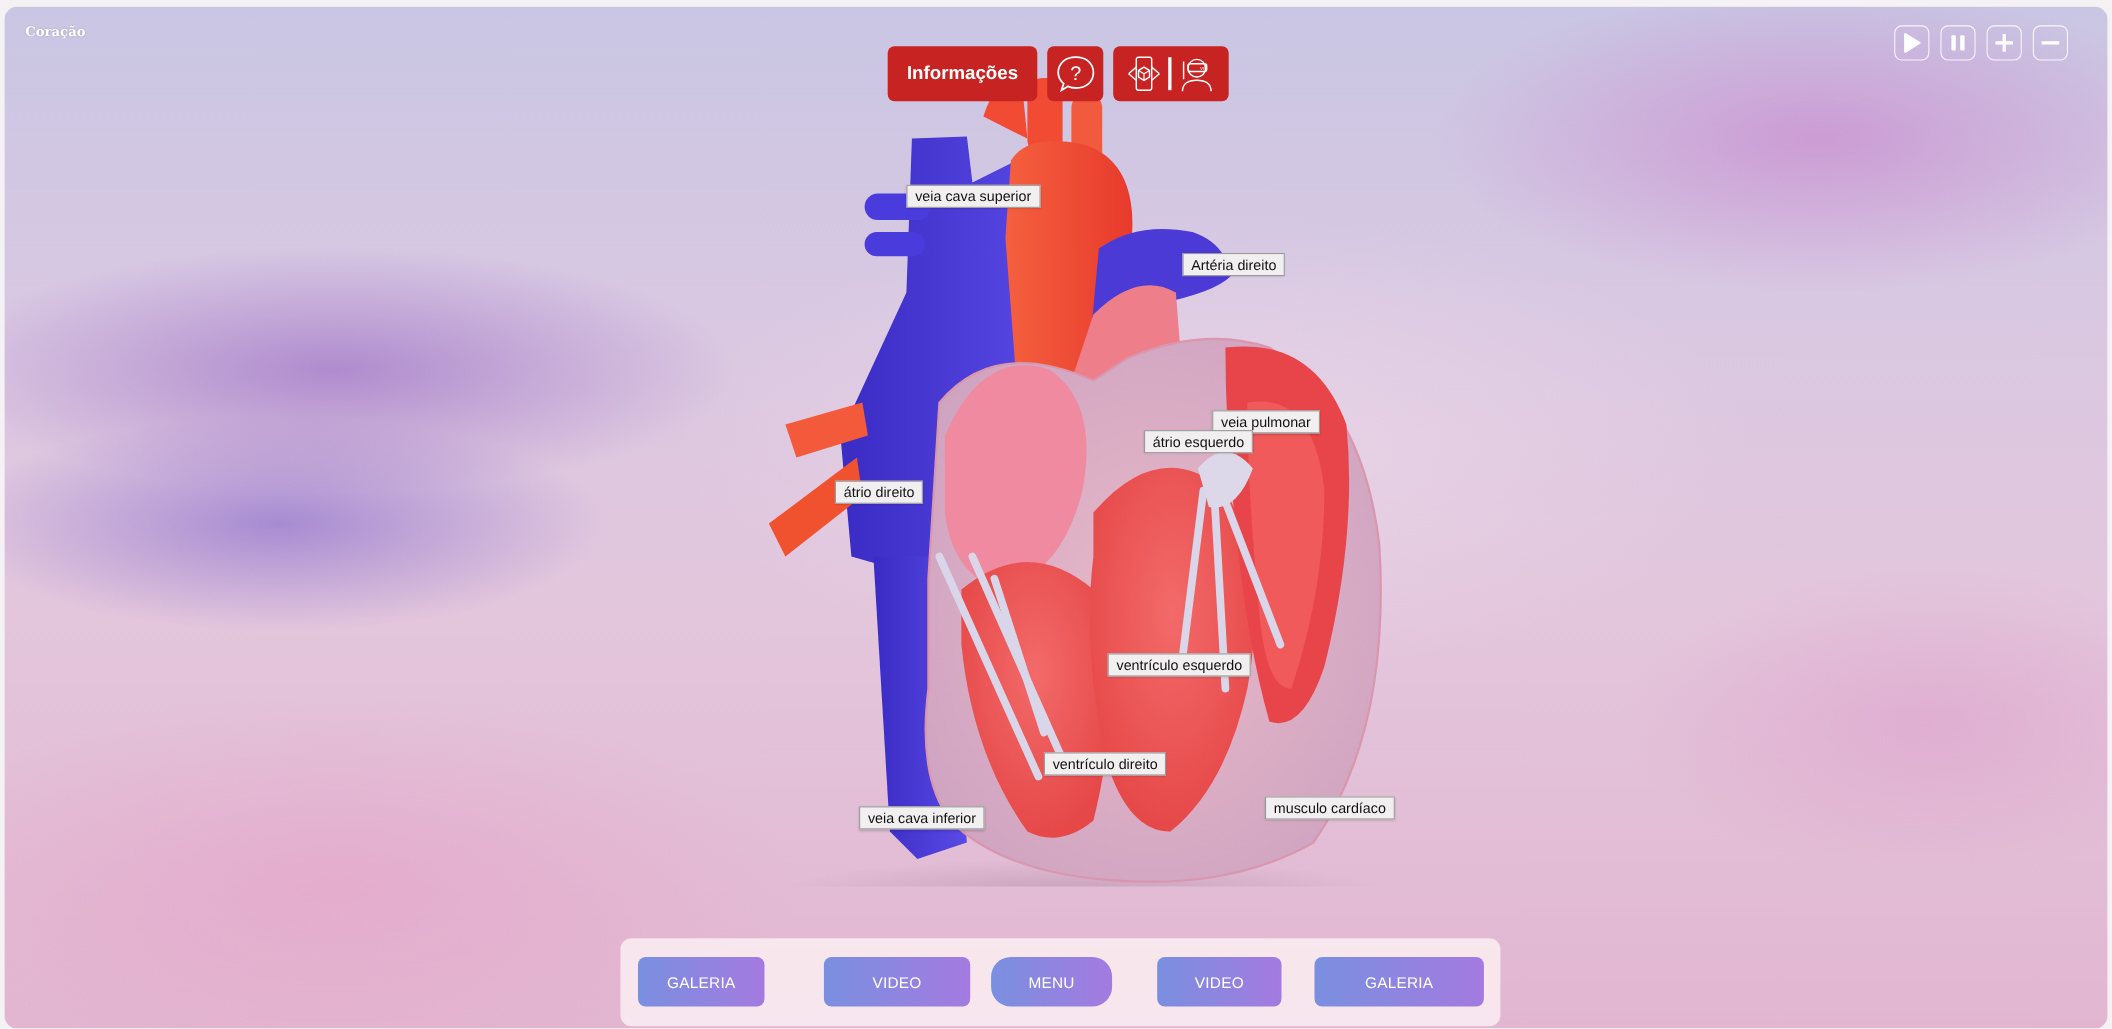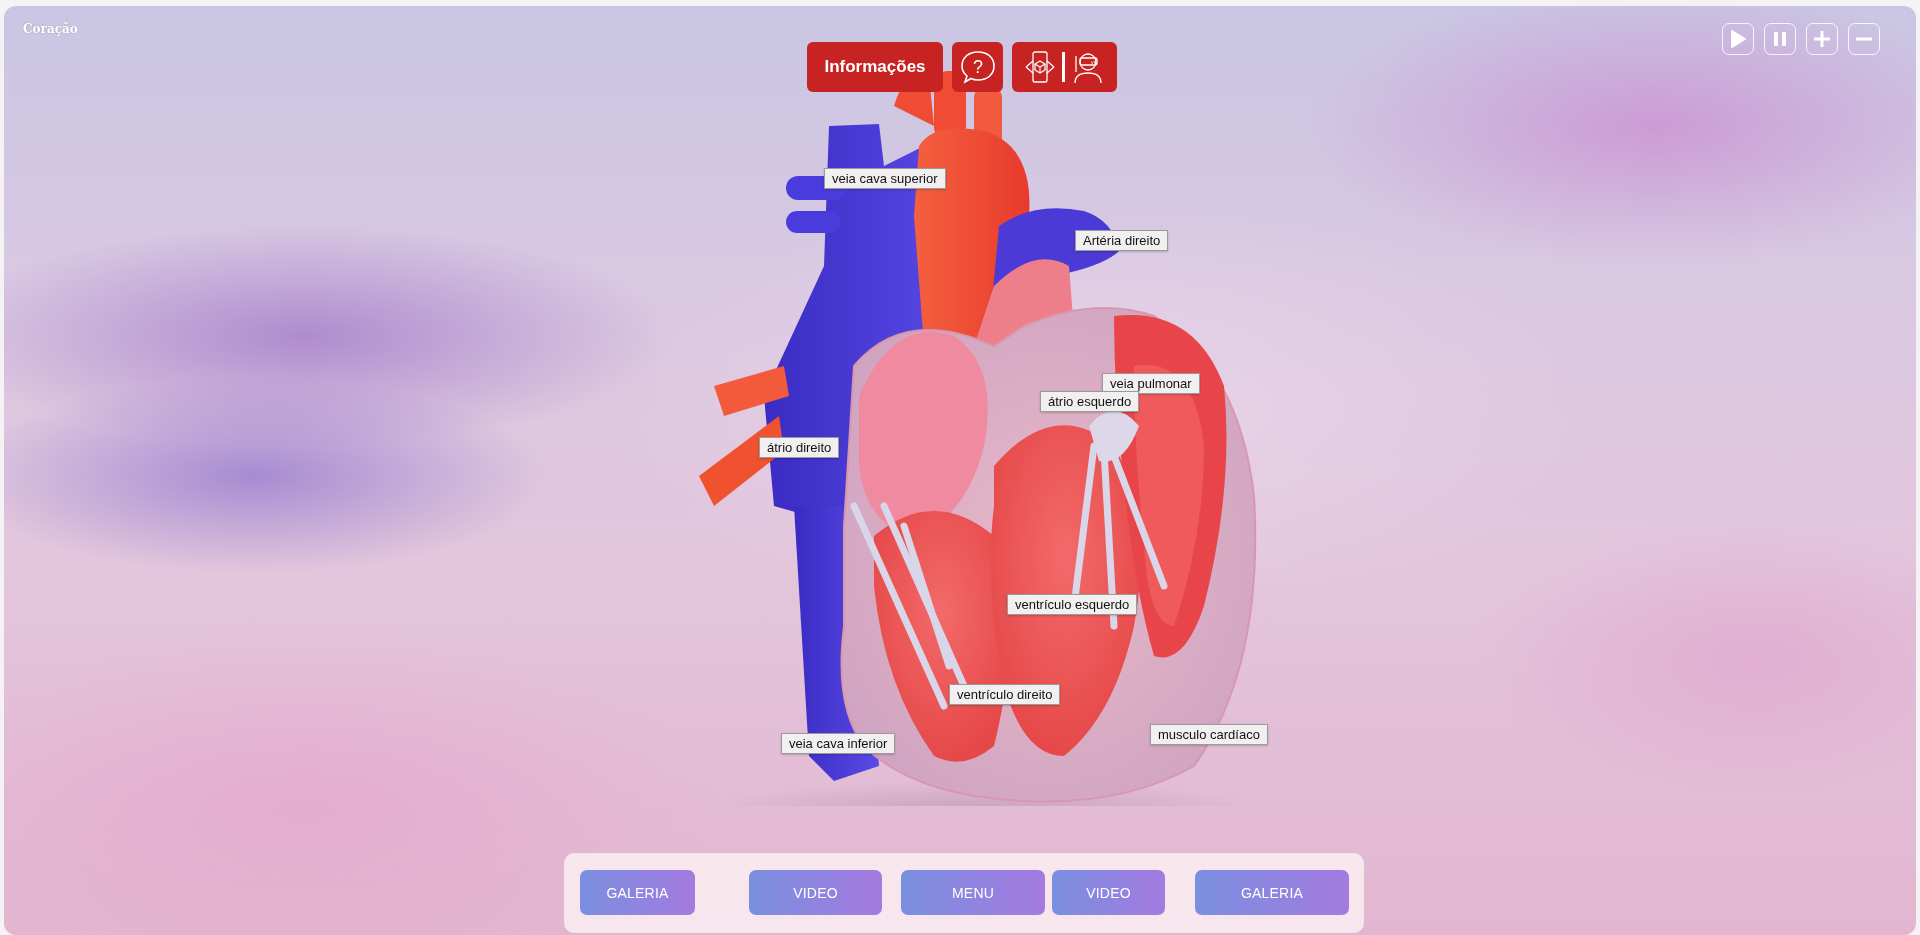--- a/index.html
+++ b/index.html
@@ -193,17 +193,17 @@
   <div class="hotspot" style="left:1036px; top:385px;">átrio esquerdo</div>
   <div class="hotspot" style="left:755px; top:431px;">átrio direito</div>
   <div class="hotspot" style="left:1003px; top:588px;">ventrículo esquerdo</div>
   <div class="hotspot" style="left:945px; top:678px;">ventrículo direito</div>
   <div class="hotspot" style="left:777px; top:727px;">veia cava inferior</div>
   <div class="hotspot" style="left:1146px; top:718px;">musculo cardíaco</div>
 
   <div class="bottom-bar">
     <div class="nav-btn" style="left:16px; width:115px;">GALERIA</div>
     <div class="nav-btn" style="left:185px; width:133px;">VIDEO</div>
-    <div class="nav-btn" style="left:337px; width:144px;">MENU</div>
+    <div class="nav-btn" style="left:337px; width:110px;border-radius:18px;">MENU</div>
     <div class="nav-btn" style="left:488px; width:113px;">VIDEO</div>
     <div class="nav-btn" style="left:631px; width:154px;">GALERIA</div>
   </div>
 </div>
 
 </body></html>

